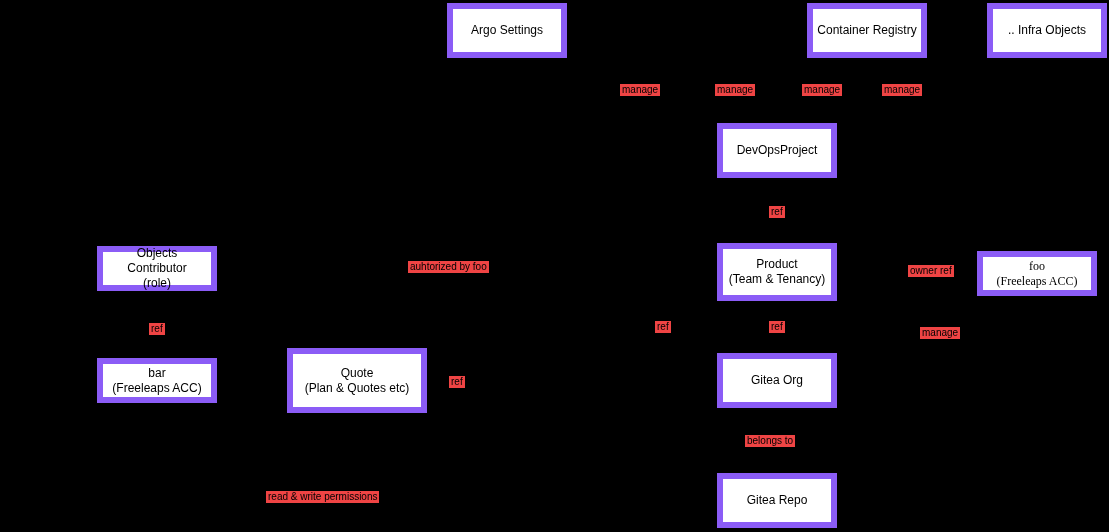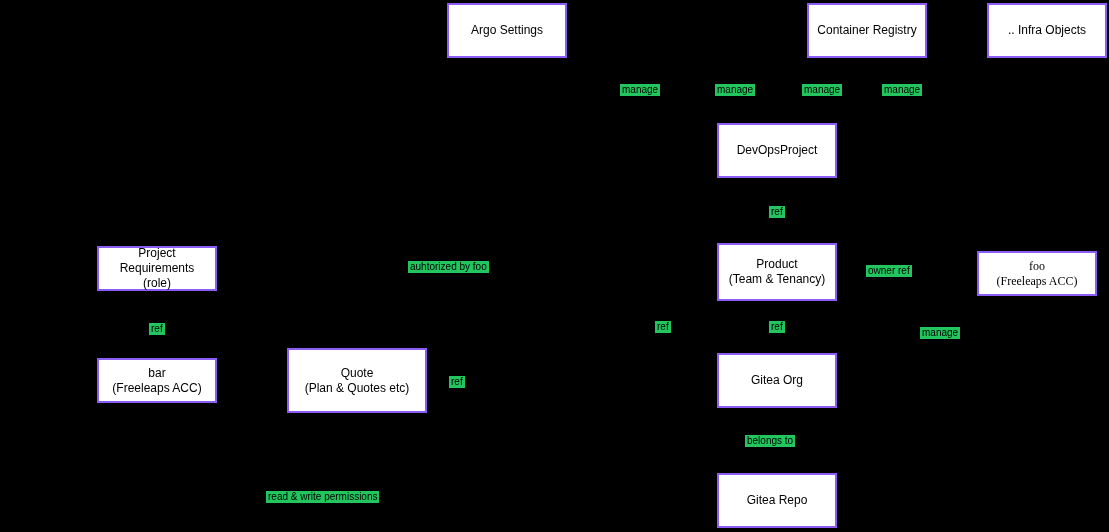--- a/index.html
+++ b/index.html
@@ -11,39 +11,39 @@
     position: relative;
     width: 1109px;
     height: 532px;
     background: #000000;
     overflow: hidden;
     font-family: "Liberation Sans", sans-serif;
   }
   .node {
     position: absolute;
     background: #ffffff;
-    border: 2px solid #8b5cf6;
+    border: 6px solid #8b5cf6;
     box-sizing: border-box;
     display: flex;
     align-items: center;
     justify-content: center;
     text-align: center;
     color: #000000;
     font-size: 12px;
     line-height: 15px;
     font-family: "Liberation Sans", sans-serif;
   }
   .node .node-text {
     display: block;
     white-space: pre-line;
     padding: 0 4px;
   }
   .edge-label {
     position: absolute;
-    background: #22c55e;
+    background: #ef4444;
     color: #000000;
     font-size: 10px;
     line-height: 12px;
     padding: 0px 2px;
     white-space: nowrap;
     font-family: "Liberation Sans", sans-serif;
   }
 </style>
 </head>
 <body>
@@ -61,21 +61,21 @@
 
   <div class="node" style="left:717px; top:123px; width:120px; height:55px;">
     <span class="node-text">DevOpsProject</span>
   </div>
 
   <div class="node" style="left:987px; top:3px; width:120px; height:55px;">
     <span class="node-text">.. Infra Objects</span>
   </div>
 
   <div class="node" style="left:97px; top:246px; width:120px; height:45px;">
-    <span class="node-text">Project Requirements
+    <span class="node-text">Objects Contributor
 (role)</span>
   </div>
 
   <div class="node" style="left:717px; top:243px; width:120px; height:58px;">
     <span class="node-text">Product
 (Team &amp; Tenancy)</span>
   </div>
 
   <div class="node" style="left:977px; top:251px; width:120px; height:45px;font-family:Liberation Serif, serif;">
     <span class="node-text">foo
@@ -106,21 +106,21 @@
   <div class="edge-label" style="left:715px; top:84px;">manage</div>
 
   <div class="edge-label" style="left:802px; top:84px;">manage</div>
 
   <div class="edge-label" style="left:882px; top:84px;">manage</div>
 
   <div class="edge-label" style="left:769px; top:206px;">ref</div>
 
   <div class="edge-label" style="left:408px; top:261px;">auhtorized by foo</div>
 
-  <div class="edge-label" style="left:866px; top:265px;">owner ref</div>
+  <div class="edge-label" style="left:908px; top:265px;">owner ref</div>
 
   <div class="edge-label" style="left:149px; top:323px;">ref</div>
 
   <div class="edge-label" style="left:655px; top:321px;">ref</div>
 
   <div class="edge-label" style="left:769px; top:321px;">ref</div>
 
   <div class="edge-label" style="left:920px; top:327px;">manage</div>
 
   <div class="edge-label" style="left:449px; top:376px;">ref</div>

